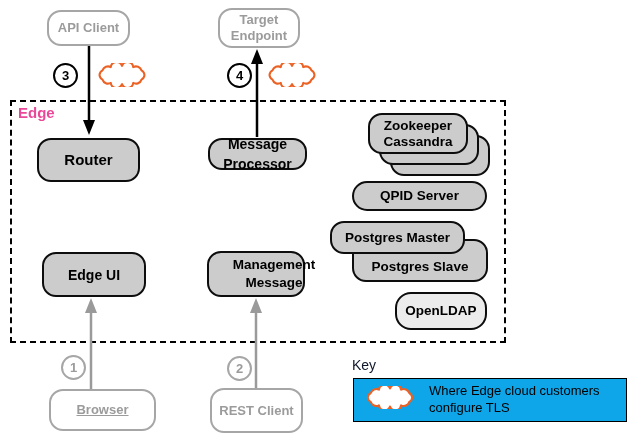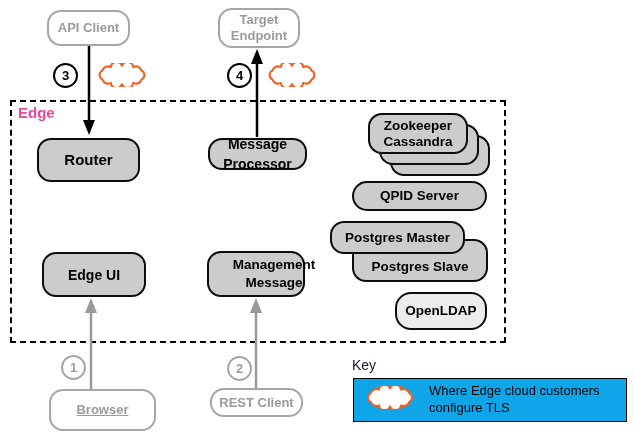--- a/index.html
+++ b/index.html
@@ -160,21 +160,21 @@
     <span>Postgres Master</span>
   </div>
 
   <div class="node solid small light" style="left:395px;top:292px;width:92px;height:38px;border-radius:16px;">
     <span>OpenLDAP</span>
   </div>
 
   <div class="node ghost" style="left:49px;top:389px;width:107px;height:42px;text-decoration:underline;">
     <span>Browser</span>
   </div>
-  <div class="node ghost" style="left:210px;top:388px;width:93px;height:29px;">
+  <div class="node ghost" style="left:210px;top:388px;width:93px;height:45px;">
     <span>REST Client</span>
   </div>
 
   <div id="key-title">Key</div>
   <div id="key-box">
     <div id="key-desc">
       <span>Where Edge cloud customers</span>
       <span>configure TLS</span>
     </div>
   </div>

